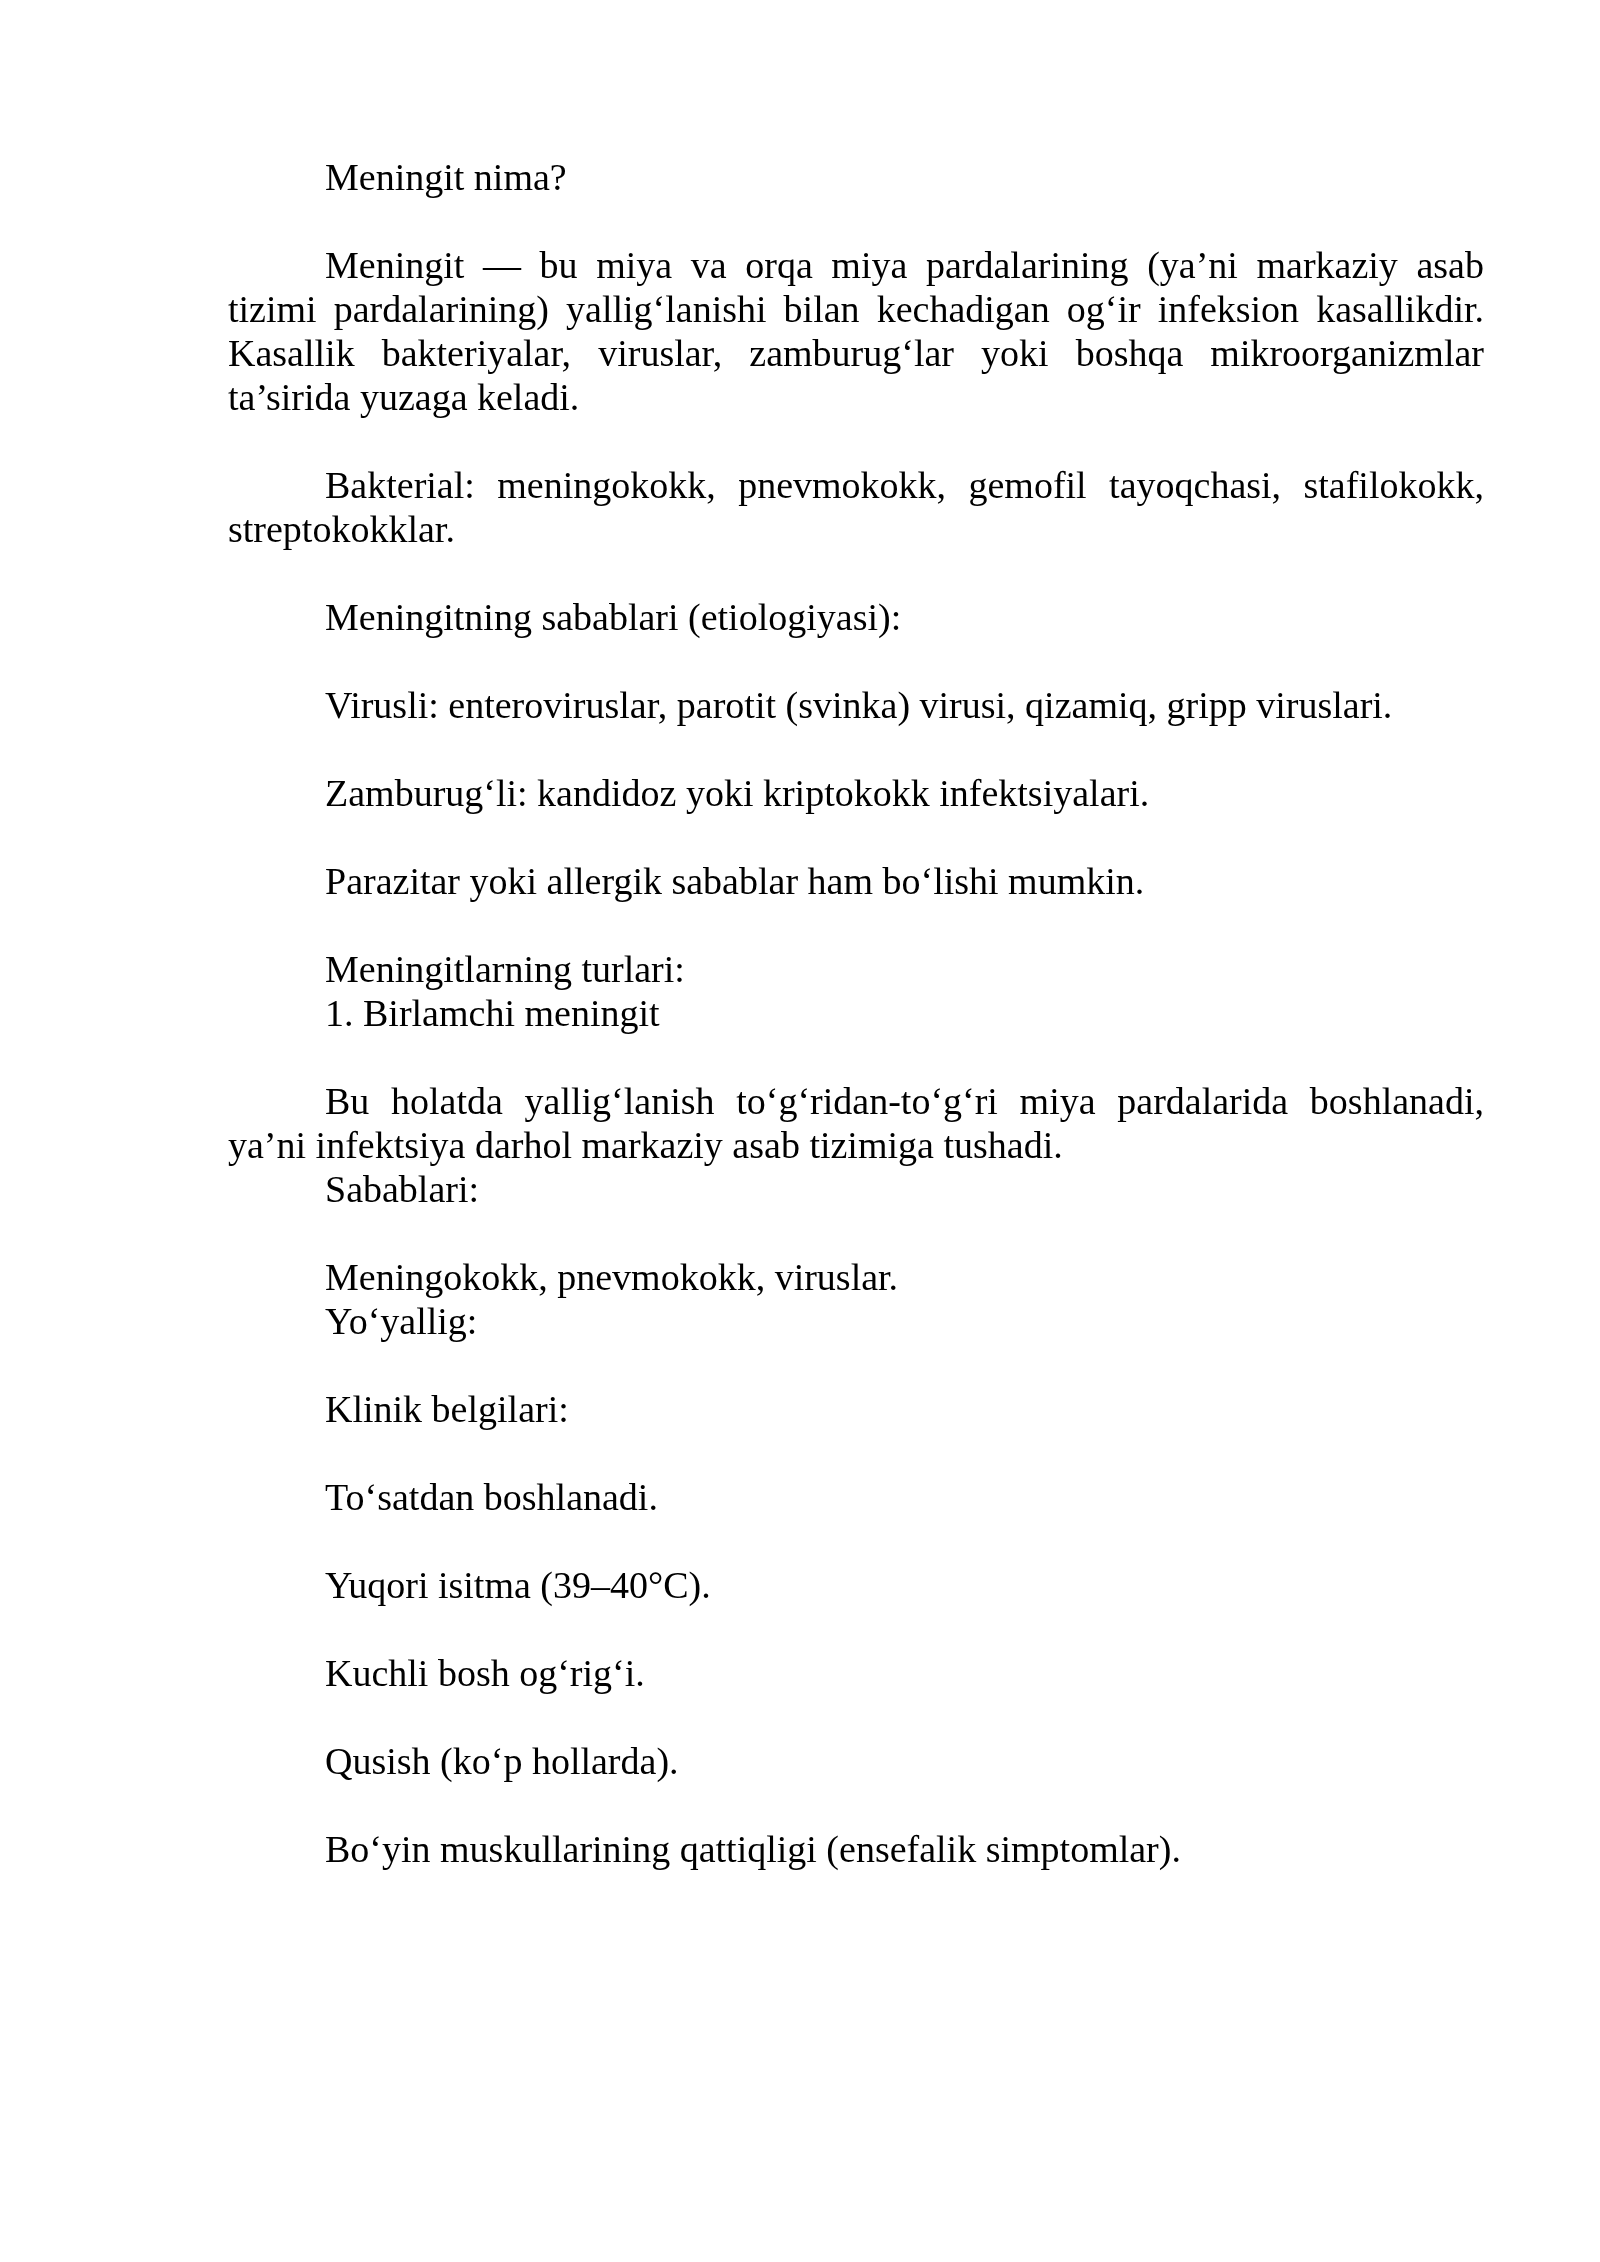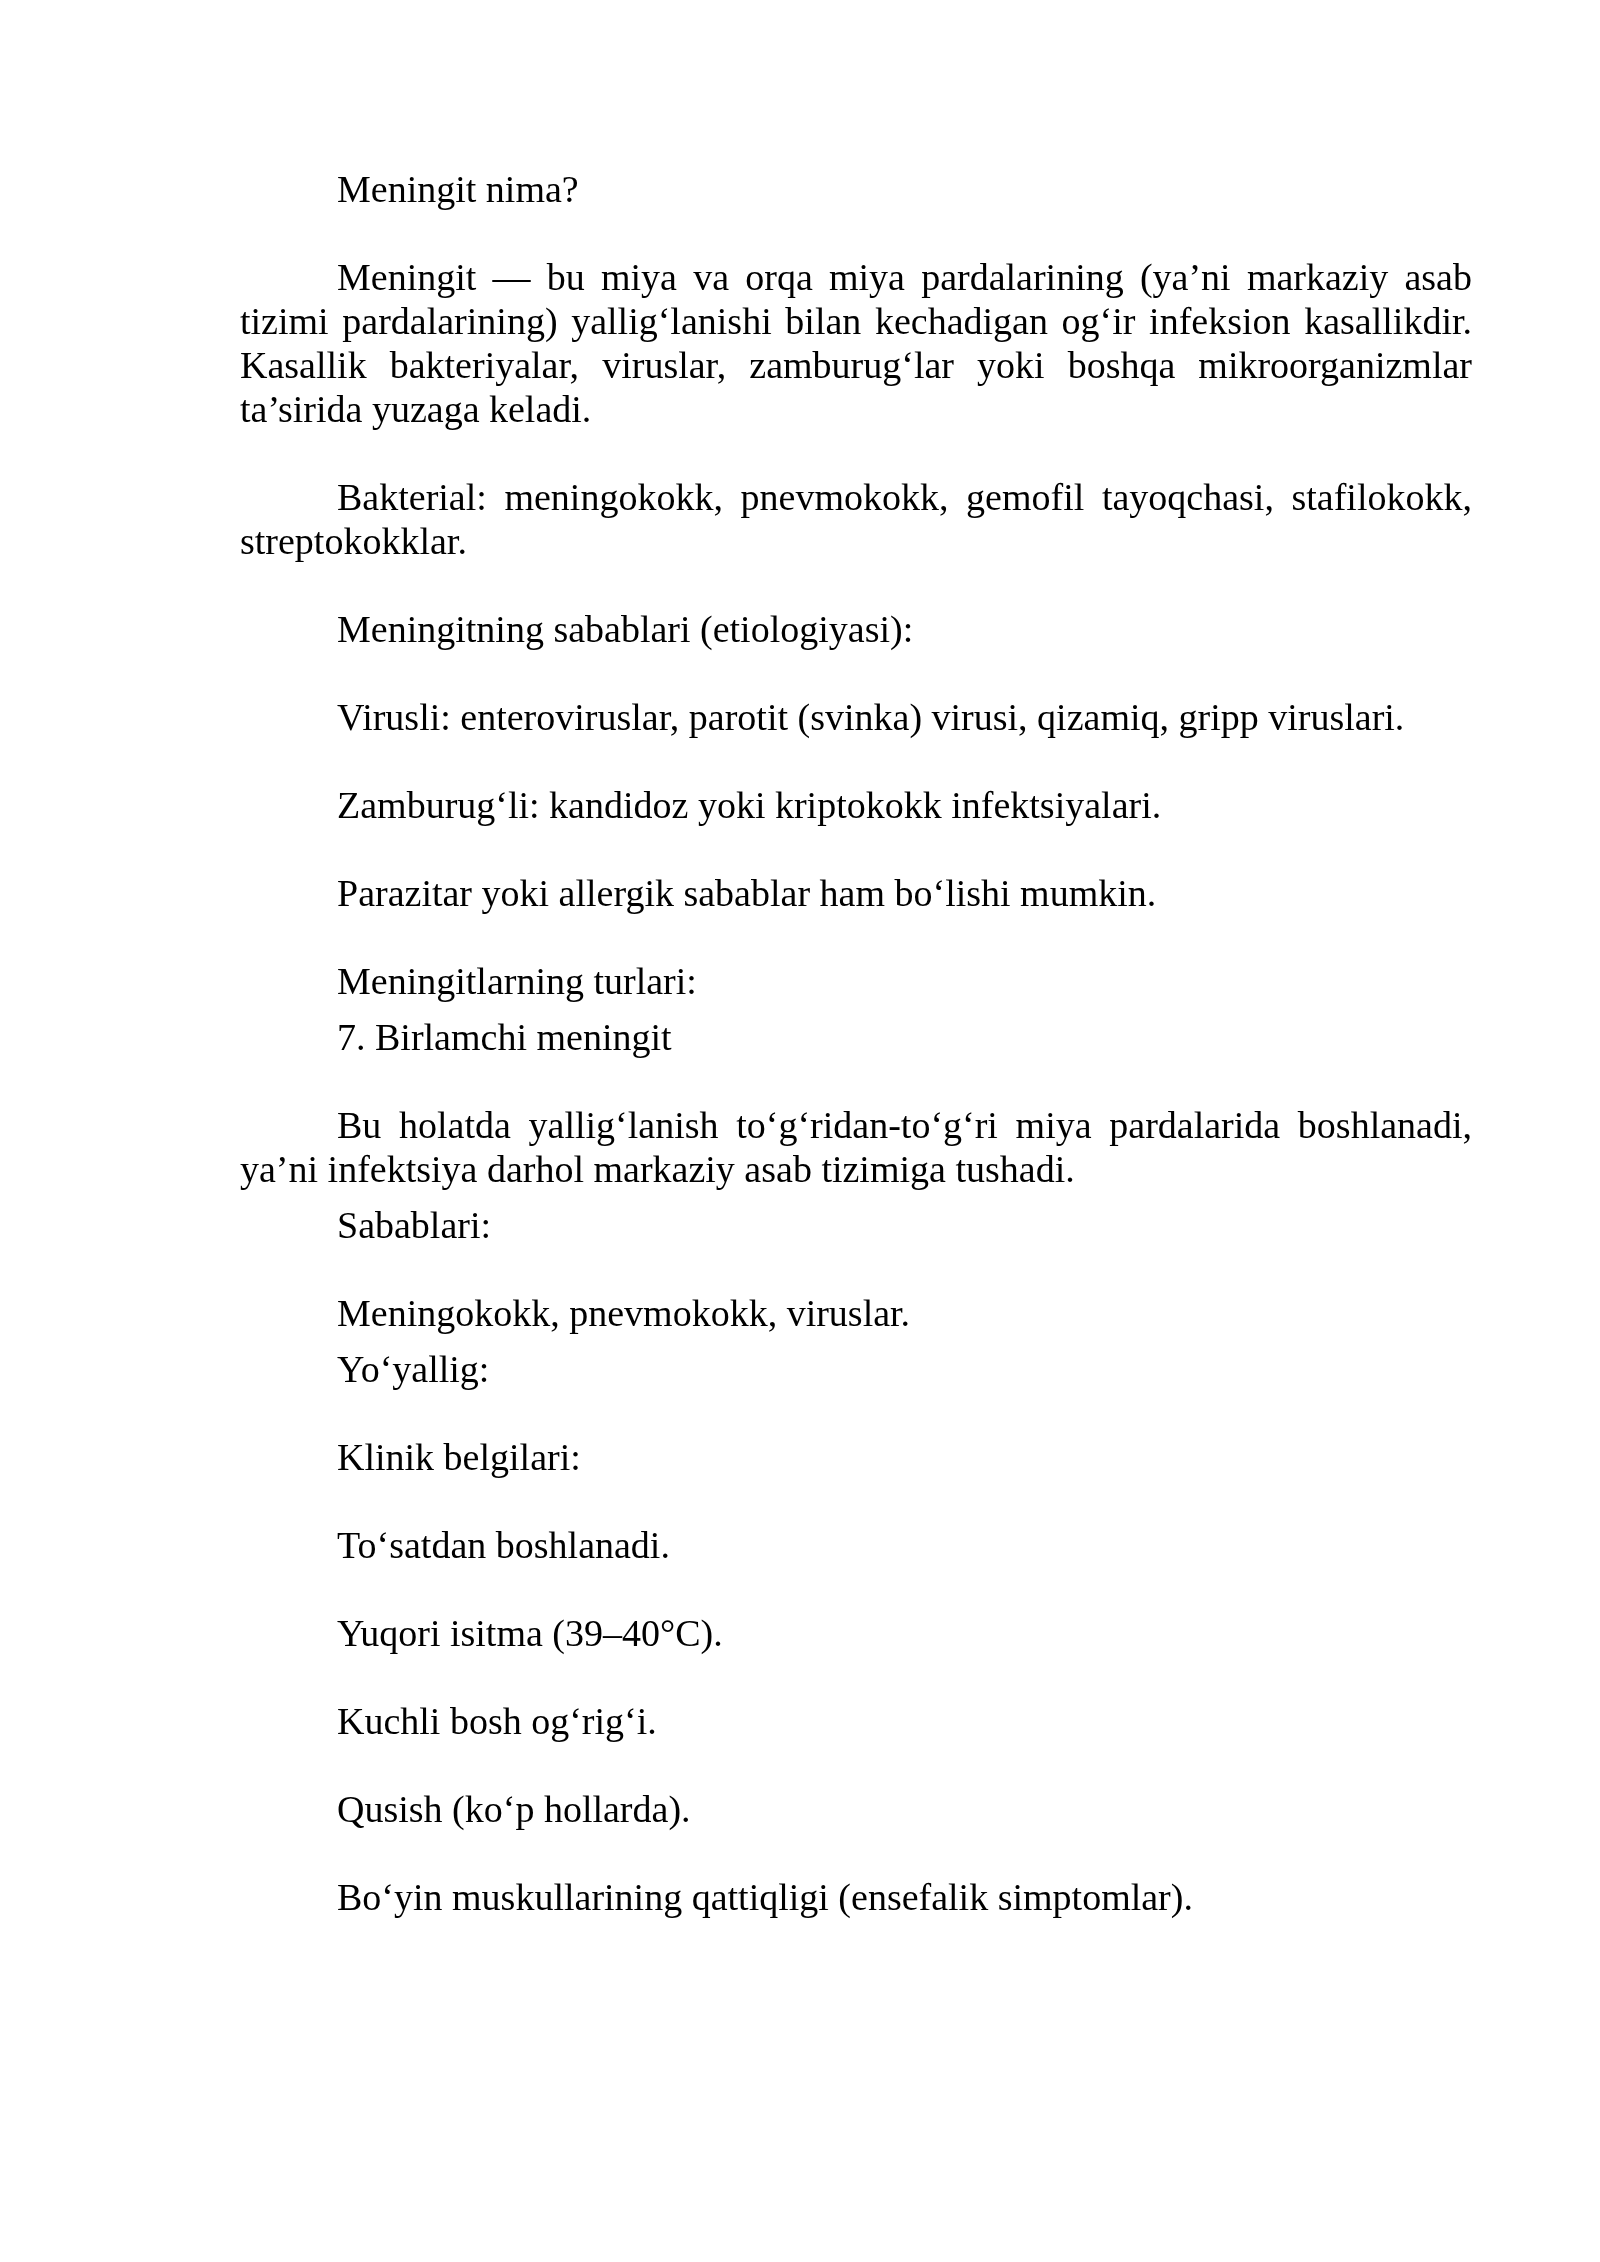--- a/index.html
+++ b/index.html
@@ -17,21 +17,21 @@
     width: 1600px;
     height: 2262px;
     padding: 155px 116px 0 228px;
     background: #ffffff;
     color: #000000;
     font-family: "Liberation Serif", "DejaVu Serif", serif;
     font-size: 38px;
     line-height: 44px;
   }
   .para {
-    margin: 12px;
+    margin: 0;
     text-indent: 97px;
     text-align: left;
     white-space: normal;
   }
   .para.justify {
     text-align: justify;
   }
   .para.gap {
     margin-bottom: 44px;
   }
@@ -41,21 +41,21 @@
 
 <main class="page">
     <p class="para gap">Meningit nima?</p>
     <p class="para justify gap">Meningit — bu miya va orqa miya pardalarining (ya’ni markaziy asab tizimi pardalarining) yallig‘lanishi bilan kechadigan og‘ir infeksion kasallikdir. Kasallik bakteriyalar, viruslar, zamburug‘lar yoki boshqa mikroorganizmlar ta’sirida yuzaga keladi.</p>
     <p class="para justify gap">Bakterial: meningokokk, pnevmokokk, gemofil tayoqchasi, stafilokokk, streptokokklar.</p>
     <p class="para gap">Meningitning sabablari (etiologiyasi):</p>
     <p class="para gap">Virusli: enteroviruslar, parotit (svinka) virusi, qizamiq, gripp viruslari.</p>
     <p class="para gap">Zamburug‘li: kandidoz yoki kriptokokk infektsiyalari.</p>
     <p class="para gap">Parazitar yoki allergik sabablar ham bo‘lishi mumkin.</p>
     <p class="para">Meningitlarning turlari:</p>
-    <p class="para gap">7. Birlamchi meningit</p>
+    <p class="para gap">1. Birlamchi meningit</p>
     <p class="para justify">Bu holatda yallig‘lanish to‘g‘ridan-to‘g‘ri miya pardalarida boshlanadi, ya’ni infektsiya darhol markaziy asab tizimiga tushadi.</p>
     <p class="para gap">Sabablari:</p>
     <p class="para">Meningokokk, pnevmokokk, viruslar.</p>
     <p class="para gap">Yo‘yallig:</p>
     <p class="para gap">Klinik belgilari:</p>
     <p class="para gap">To‘satdan boshlanadi.</p>
     <p class="para gap">Yuqori isitma (39–40°C).</p>
     <p class="para gap">Kuchli bosh og‘rig‘i.</p>
     <p class="para gap">Qusish (ko‘p hollarda).</p>
     <p class="para gap">Bo‘yin muskullarining qattiqligi (ensefalik simptomlar).</p>

